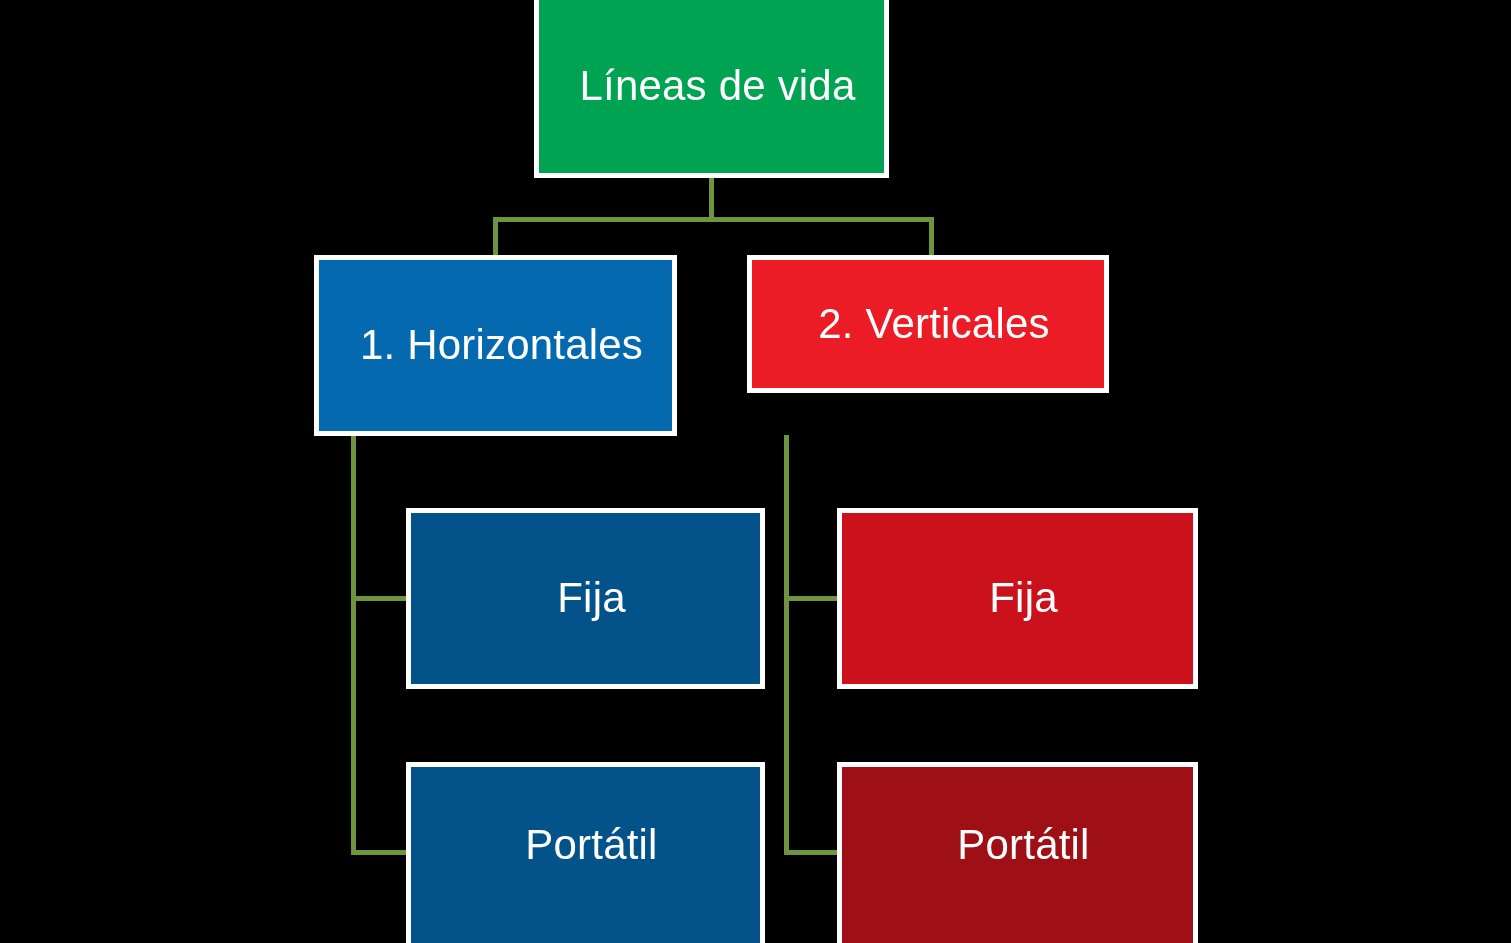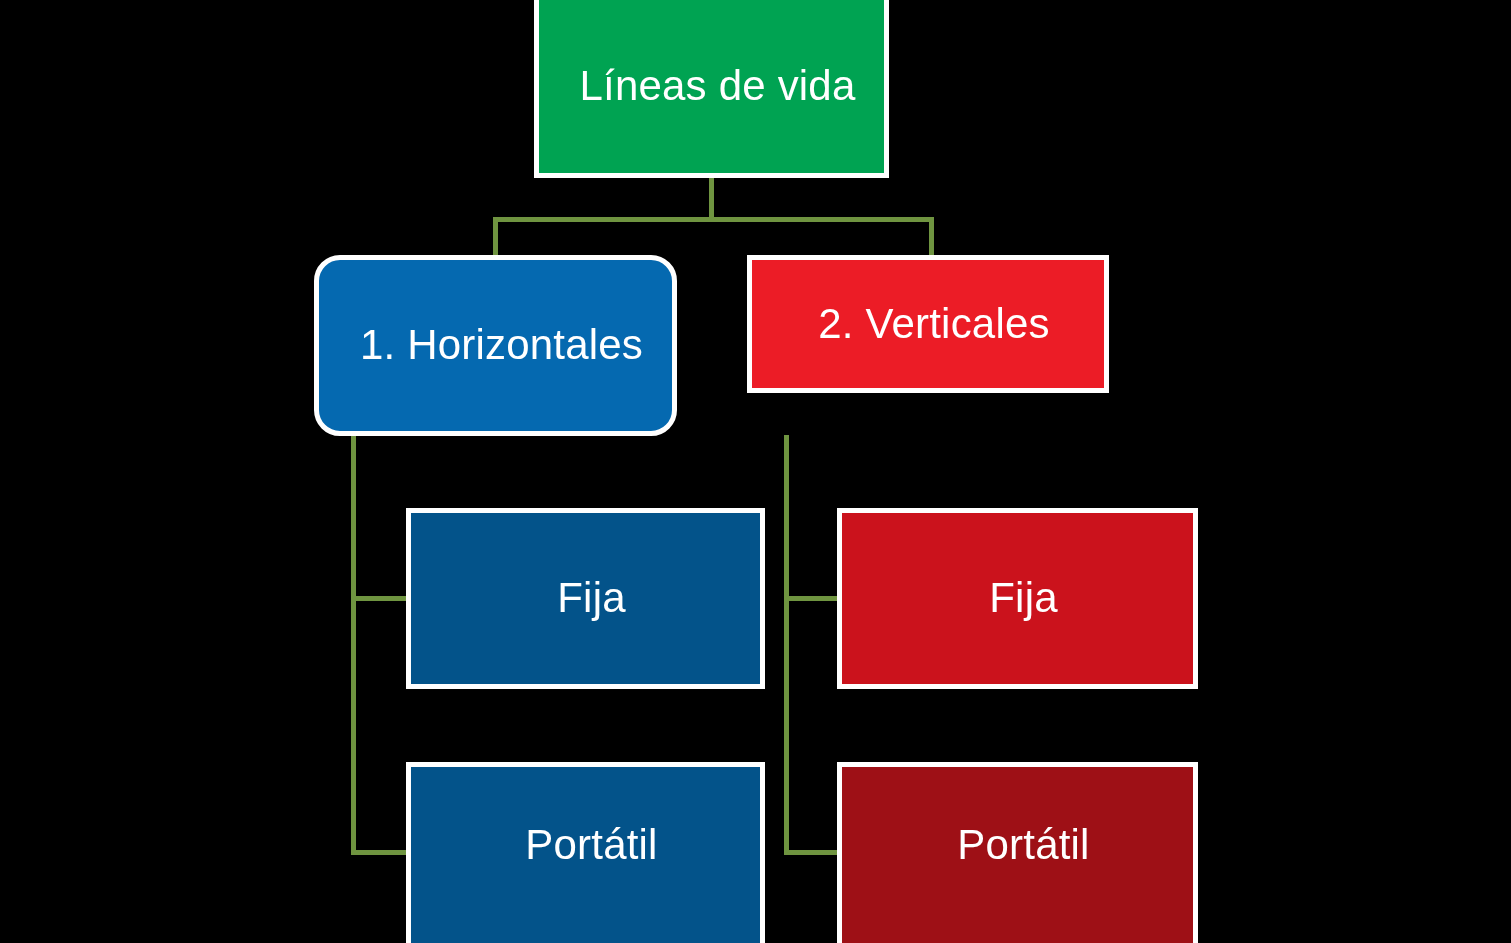--- a/index.html
+++ b/index.html
@@ -44,21 +44,20 @@
     font-size: 42px;
   }
   .node-root { background: #00a352; }
   .node-l1-left {
     left: 314px;
     top: 255px;
     width: 363px;
     height: 181px;
     background: #0569b0;
     font-size: 42px;
-    border-radius: 26px;
   }
   .node-l1-right {
     left: 747px;
     top: 255px;
     width: 362px;
     height: 138px;
     background: #ec1c26;
     font-size: 42px;
   }
   .node-l2-bluefija {

